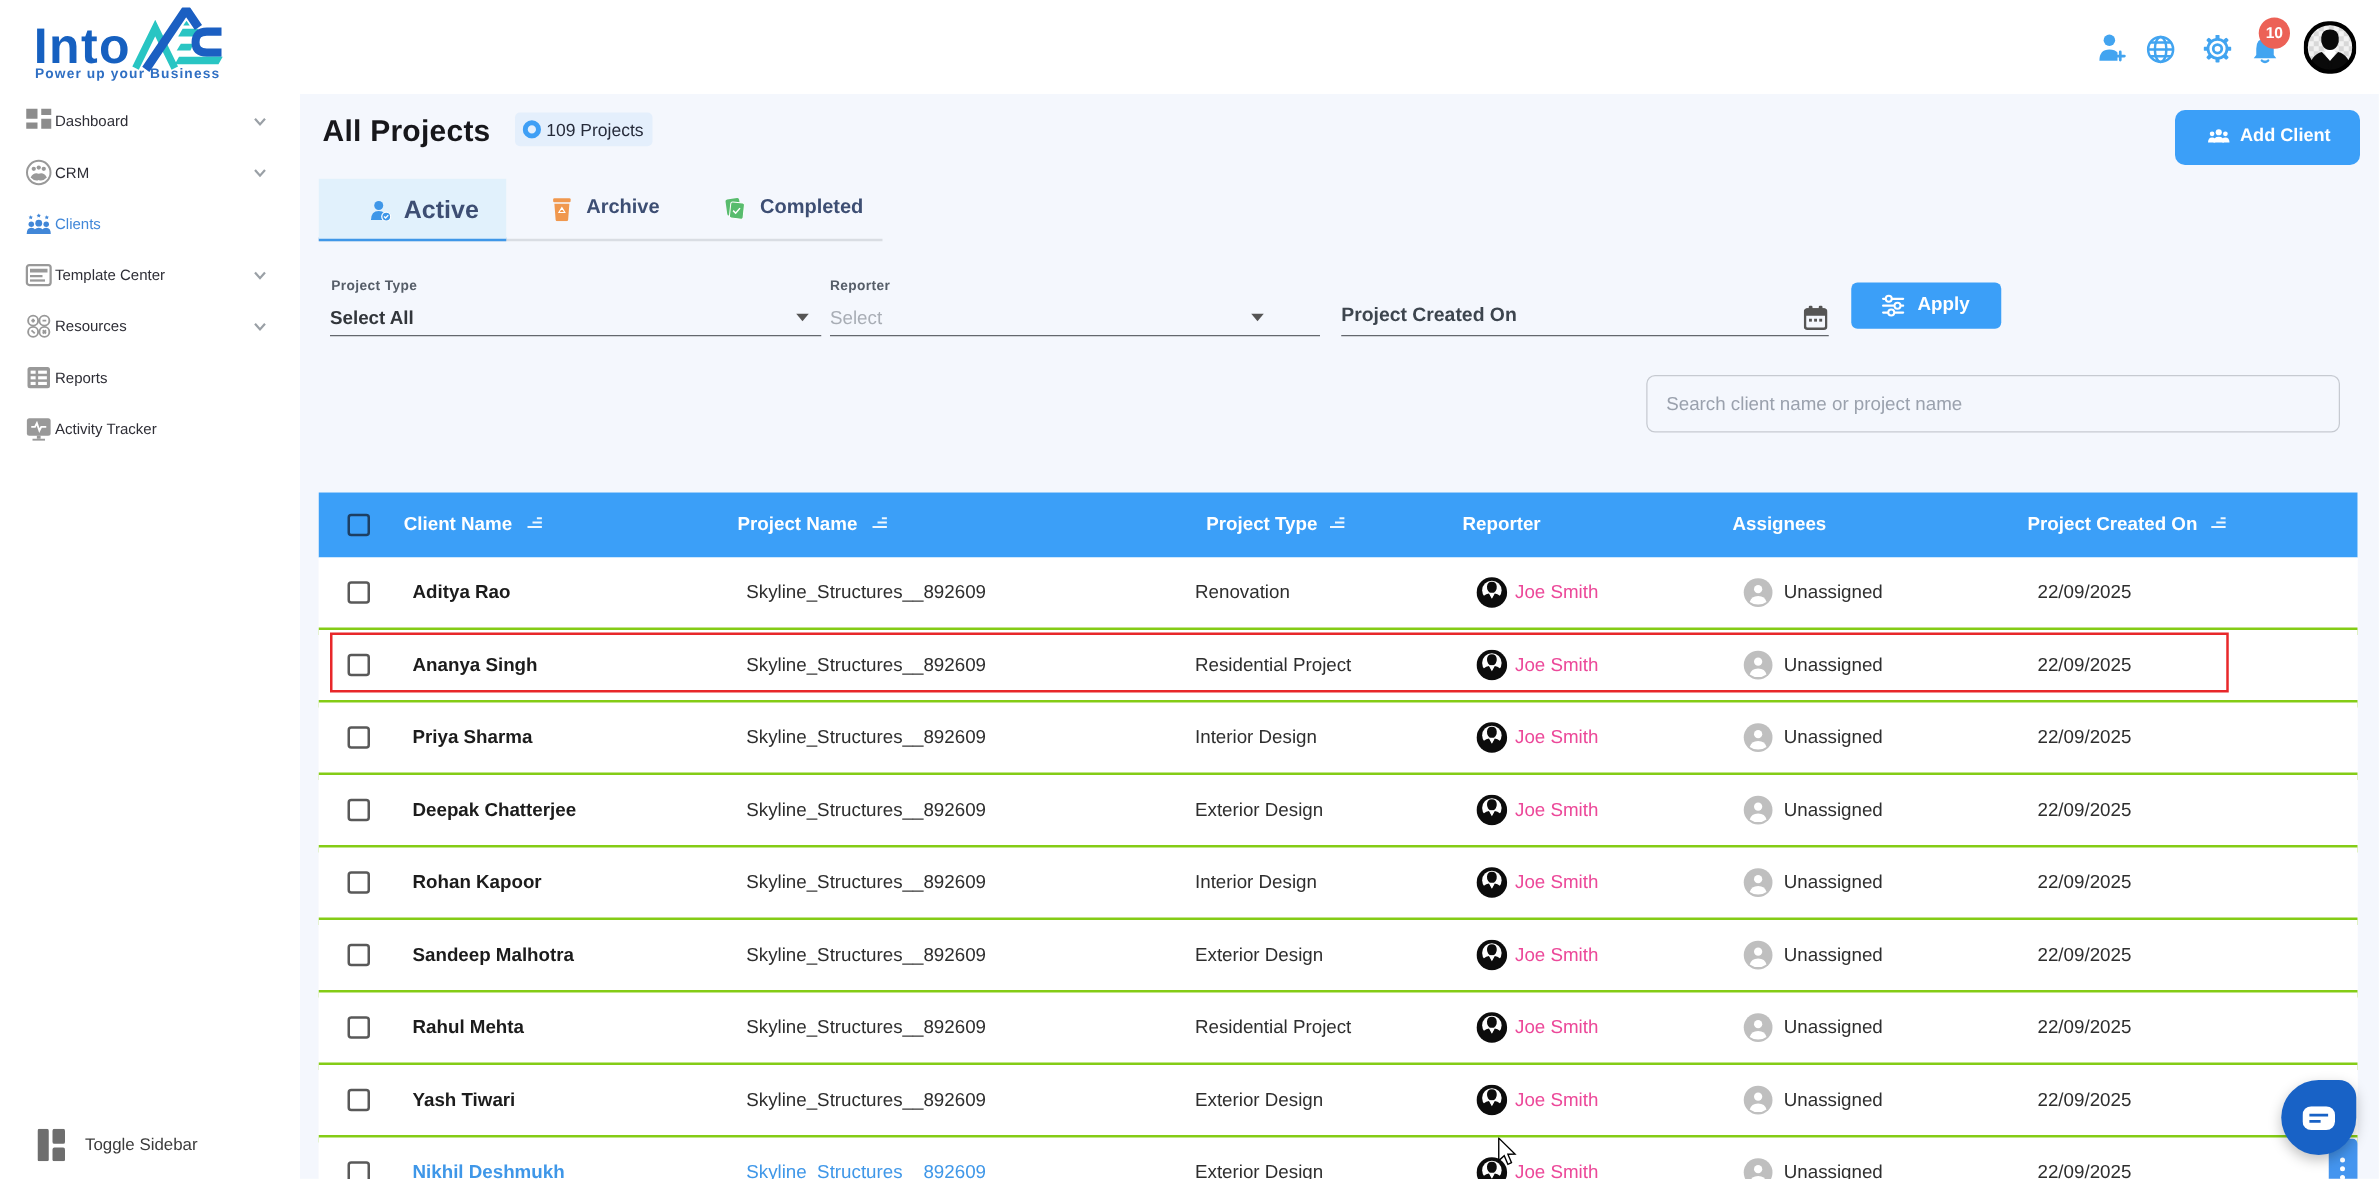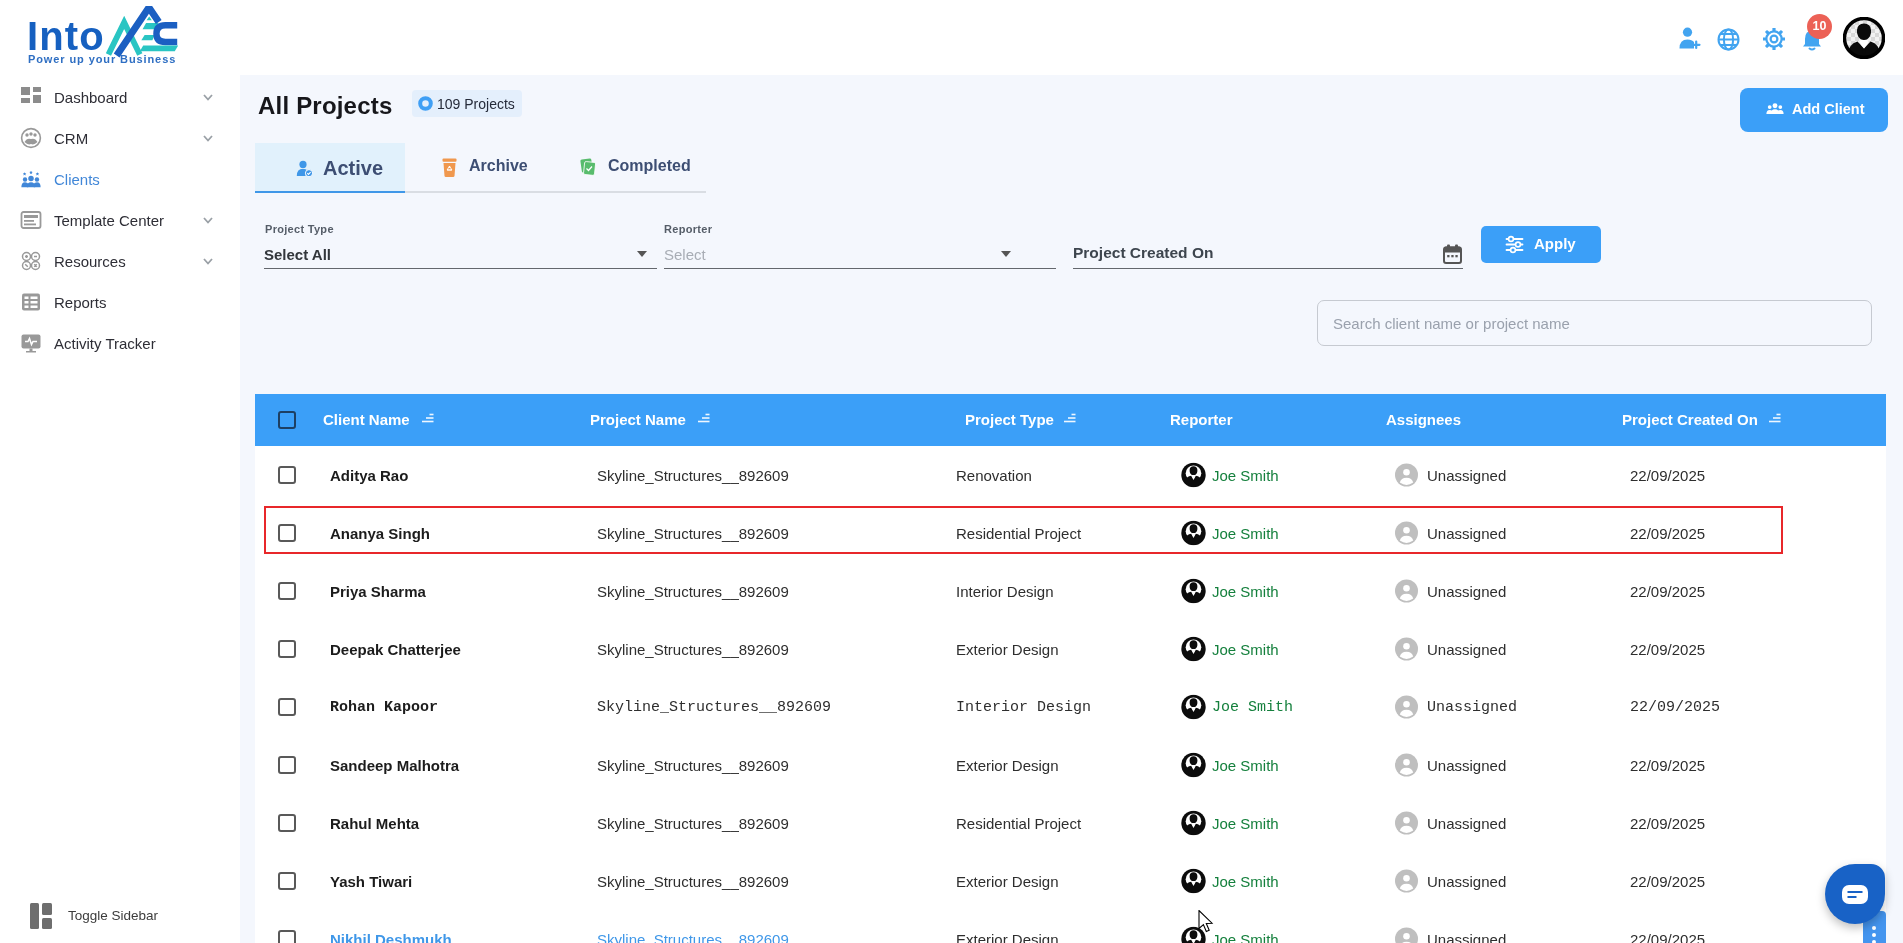--- a/index.html
+++ b/index.html
@@ -6,21 +6,21 @@
 html,body { width:1903px; height:943px; overflow:hidden; font-family:"Liberation Sans", sans-serif; background:#fff; }
 .abs { position:absolute; }
 
 
 #topbar { position:absolute; left:0; top:0; width:1903px; height:75px; background:#fff; z-index:5; }
 
 
 #sidebar { position:absolute; left:0; top:75px; width:240px; height:868px; background:#fff; z-index:4; }
 .nav-item { position:absolute; left:0; width:240px; height:40px; }
 .nav-icon { position:absolute; left:20px; top:50%; transform:translateY(-50%); width:22px; height:22px; }
-.nav-text { position:absolute; left:54px; top:50%; transform:translateY(-50%); font-size:15px; color:#2e2e36; }
+.nav-text { position:absolute; left:44px; top:50%; transform:translateY(-50%); font-size:12px; color:#2e2e36; }
 .nav-chev { position:absolute; left:201px; top:50%; transform:translateY(-50%); width:14px; height:14px; }
 
 
 #main { position:absolute; left:240px; top:75px; width:1663px; height:868px; background:#f4f7fd; }
 
 #h1 { position:absolute; left:258px; top:92px; font-size:24px; font-weight:bold; color:#17171b; letter-spacing:0.2px; }
 #badge109 { position:absolute; left:412px; top:90px; width:110px; height:27px; background:#e4effc; border-radius:4px; }
 #badge109 span { position:absolute; left:25px; top:6px; font-size:14px; color:#262b3a; }
 #addclient { position:absolute; left:1740px; top:88px; width:148px; height:44px; background:#3b9ff8; border-radius:8px; color:#fff; font-size:15px; font-weight:600; }
 
@@ -35,26 +35,26 @@
 .funder { position:absolute; height:1px; background:#63676d; }
 .arrow { position:absolute; width:0; height:0; border-left:5px solid transparent; border-right:5px solid transparent; border-top:6px solid #555; }
 #applybtn { position:absolute; left:1481px; top:226px; width:120px; height:37px; background:#3b9ff8; border-radius:5px; color:#fff; font-weight:600; font-size:15px; }
 #searchbox { position:absolute; left:1317px; top:300px; width:555px; height:46px; background:#f4f7fd; border:1px solid #c6cad1; border-radius:7px;padding-left:30px; }
 #searchbox span { position:absolute; left:15px; top:14px; font-size:15px; color:#9aa1ad; }
 
 
 #table { position:absolute; left:255px; top:394px; width:1631px; height:549px; background:#fff; }
 #thead { position:absolute; left:0; top:0; width:1631px; height:52px; background:#3b9ff8; }
 .th { position:absolute; top:0; height:52px; line-height:52px; color:#fff; font-size:15px; font-weight:600; }
-.row { position:absolute; left:0; width:1631px; height:62px; border-bottom:4px solid #84cc16; background:#fff; }
+.row { position:absolute; left:0; width:1631px; height:62px; border-bottom:6px solid #84cc16; background:#fff; }
 .cb { position:absolute; left:23px; top:50%; transform:translateY(-50%); width:18px; height:18px; border:2.5px solid #595959; border-radius:3px; background:#fff; }
 .cname { position:absolute; left:75px; top:50%; transform:translateY(-50%); font-size:15px; font-weight:bold; color:#1c1c1c; }
 .pname { position:absolute; left:342px; top:50%; transform:translateY(-50%); font-size:15px; color:#2e2e2e; }
 .ptype { position:absolute; left:701px; top:50%; transform:translateY(-50%); font-size:15px; color:#2e2e2e; }
-.rep   { position:absolute; left:957px; top:50%; transform:translateY(-50%); font-size:15px; color:#15803d; }
+.rep   { position:absolute; left:957px; top:50%; transform:translateY(-50%); font-size:15px; color:#ec4899; }
 .asg   { position:absolute; left:1172px; top:50%; transform:translateY(-50%); font-size:15px; color:#2e2e2e; }
 .dt    { position:absolute; left:1375px; top:50%; transform:translateY(-50%); font-size:15px; color:#2e2e2e; }
 .avatar { position:absolute; top:50%; transform:translateY(-50%); width:25px; height:25px; }
 #redbox { position:absolute; left:264px; top:506px; width:1519px; height:48px; border:2.5px solid #e8272a; z-index:3; }
 
 
 #fab { position:absolute; left:1825px; top:864px; width:60px; height:60px; background:#1862c6; border-radius:50% 14px 50% 50%; z-index:6; box-shadow:0 4px 10px rgba(0,0,0,0.25); }
 #minifab { position:absolute; left:1863px; top:911px; width:23px; height:32px; background:#4495ef; border-radius:4px 4px 0 0; z-index:5; }
 #toggleSidebar { position:absolute; left:30px; top:828px; z-index:6; }
 </style>
@@ -446,21 +446,21 @@
       </svg>
 <span class="rep">Joe Smith</span>
 <svg class="avatar" style="left:1139px;" viewBox="0 0 25 25">
         <circle cx="12.5" cy="12.5" r="11.5" fill="#bfbfbf"></circle>
         <circle cx="12.5" cy="9.8" r="3.3" fill="#fff"></circle>
         <path d="M5.8 20 Q7 15.2 12.5 15.2 Q18 15.2 19.2 20 A11.5 11.5 0 0 1 5.8 20 Z" fill="#fff"></path>
       </svg>
 <span class="asg">Unassigned</span>
 <span class="dt">22/09/2025</span>
 </div>
-<div class="row" style="top:284px;font-family:Liberation Mono, monospace;">
+<div class="row" style="top:284px;">
 <div class="cb"></div>
 <span class="cname" style="">Rohan Kapoor</span>
 <span class="pname" style="">Skyline_Structures__892609</span>
 <span class="ptype">Interior Design</span>
 <svg class="avatar" style="left:926px;" viewBox="0 0 25 25">
         <circle cx="12.5" cy="12.5" r="12.2" fill="#0c0c0c"></circle>
         <circle cx="12.5" cy="10.8" r="7.8" fill="#fdfdfd"></circle>
         <path d="M12.5 3.8 Q16.2 3.8 16.4 7.6 Q16.6 9.6 15.5 11.2 Q14.2 13 12.5 13 Q10.8 13 9.5 11.2 Q8.4 9.6 8.6 7.6 Q8.8 3.8 12.5 3.8 Z" fill="#0c0c0c"></path>
         <path d="M3.5 19.5 Q5.5 13.8 10.2 13.2 L12.5 17.5 L14.8 13.2 Q19.5 13.8 21.5 19.5 L19 22.5 L6 22.5 Z" fill="#0c0c0c"></path>
         <path d="M10.4 13.1 L12.5 16.8 L14.6 13.1 L13.7 12.6 L11.3 12.6 Z" fill="#fdfdfd"></path>

